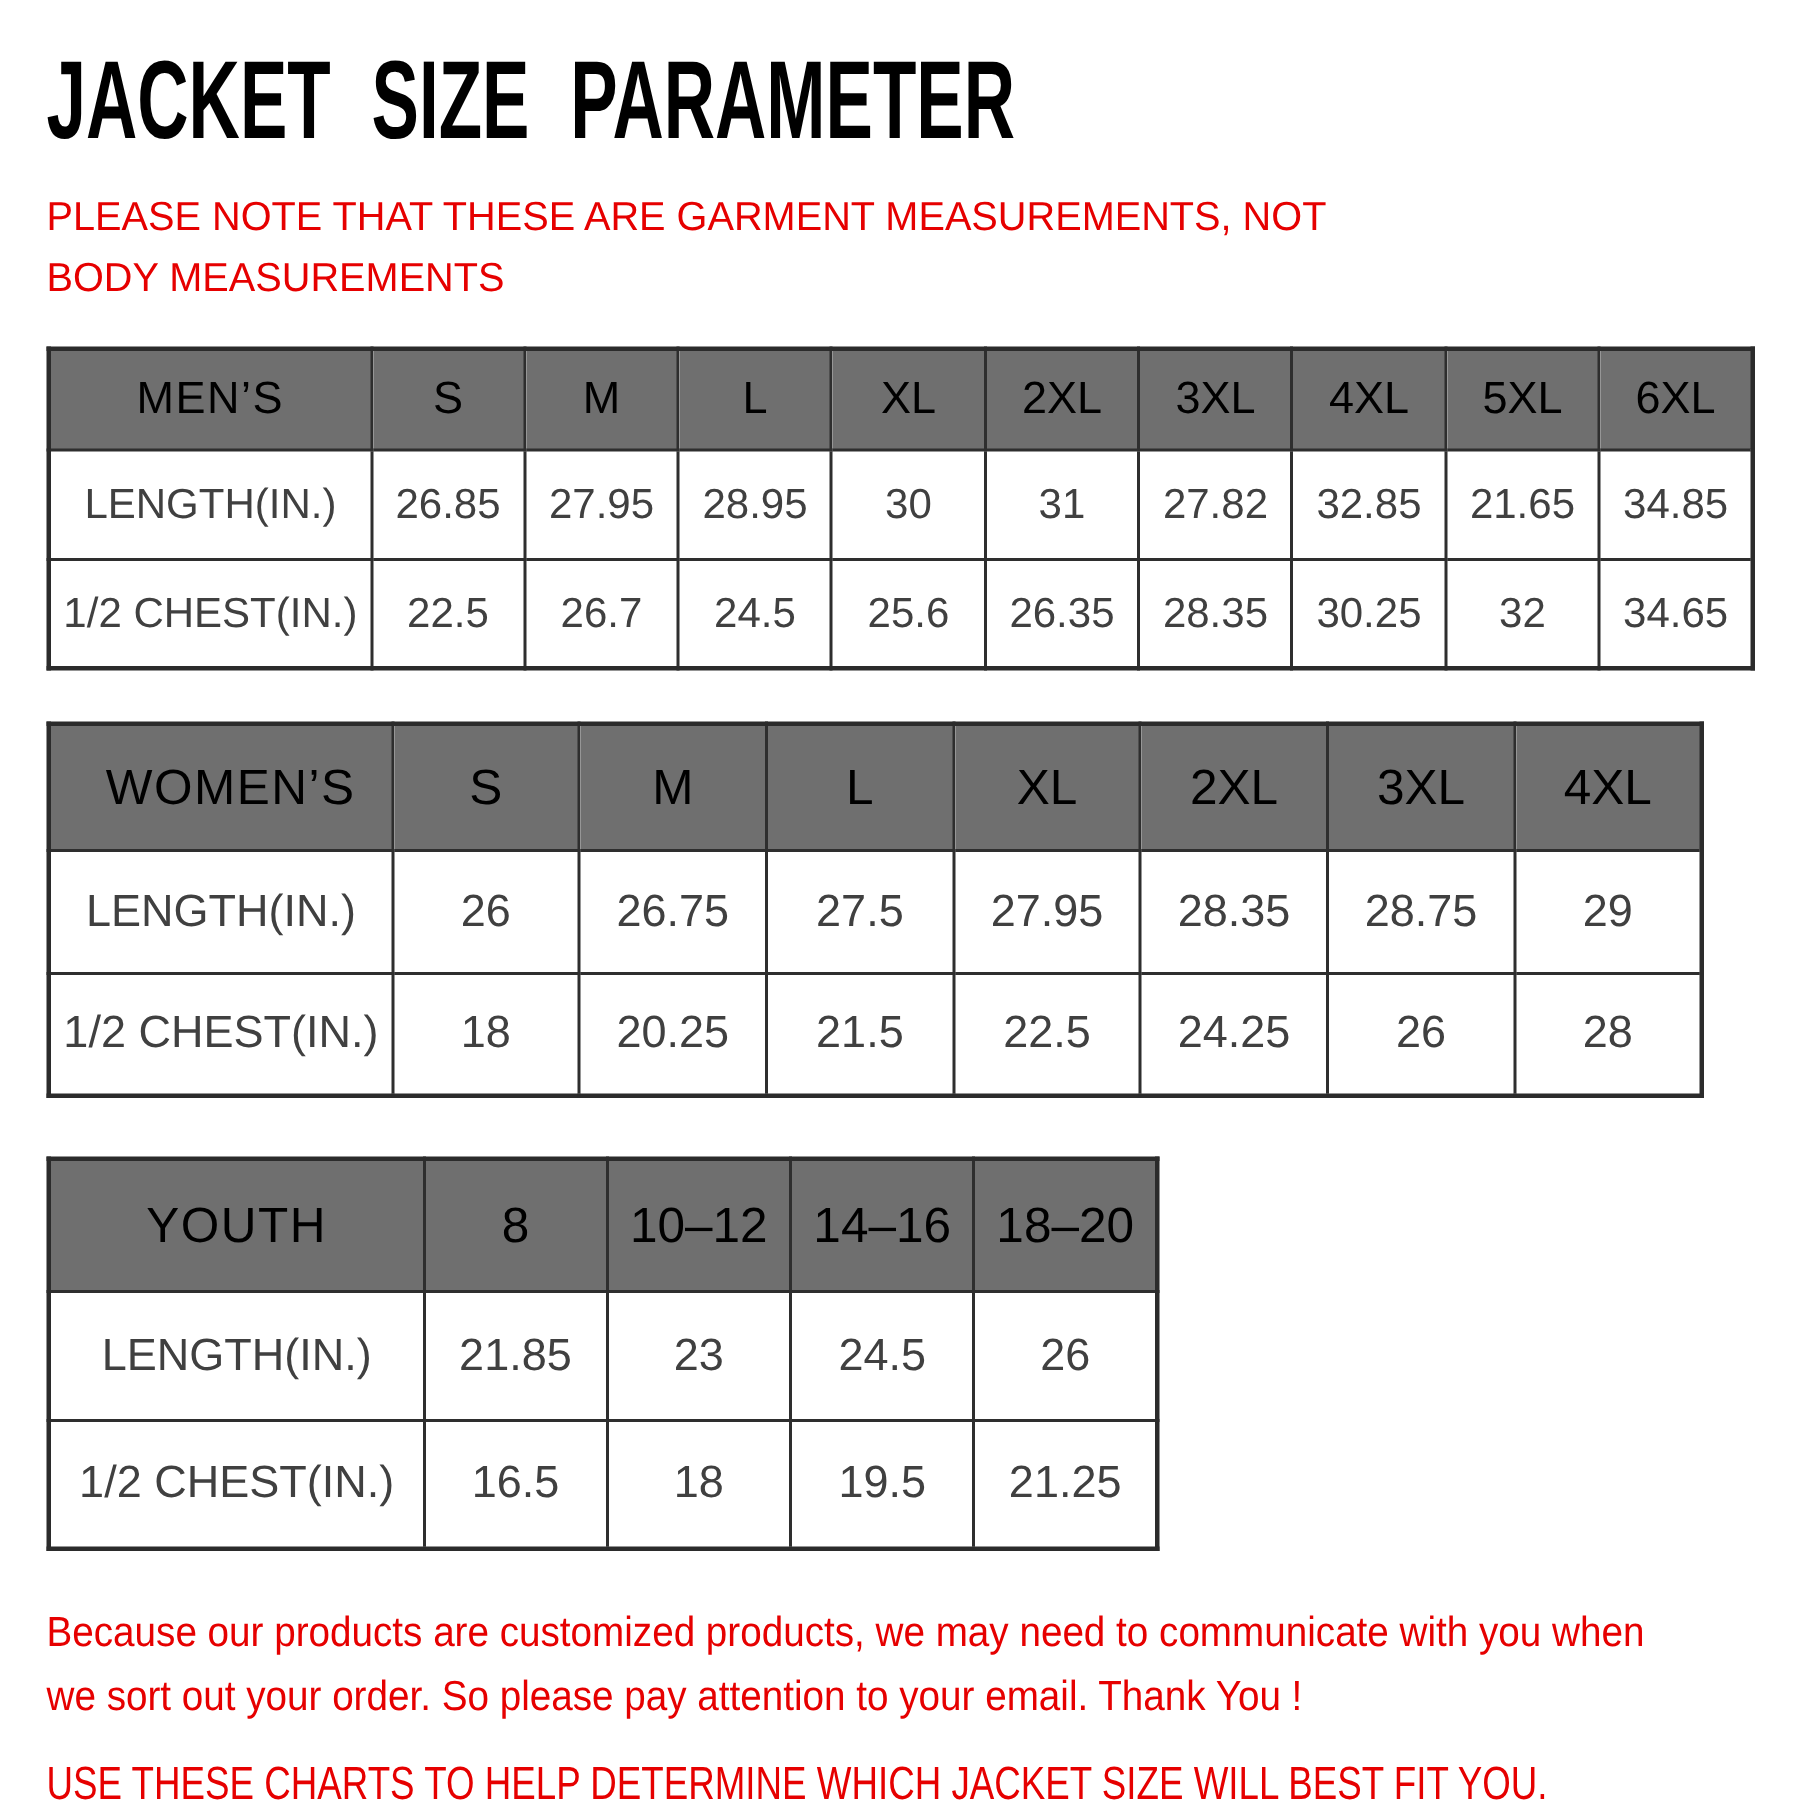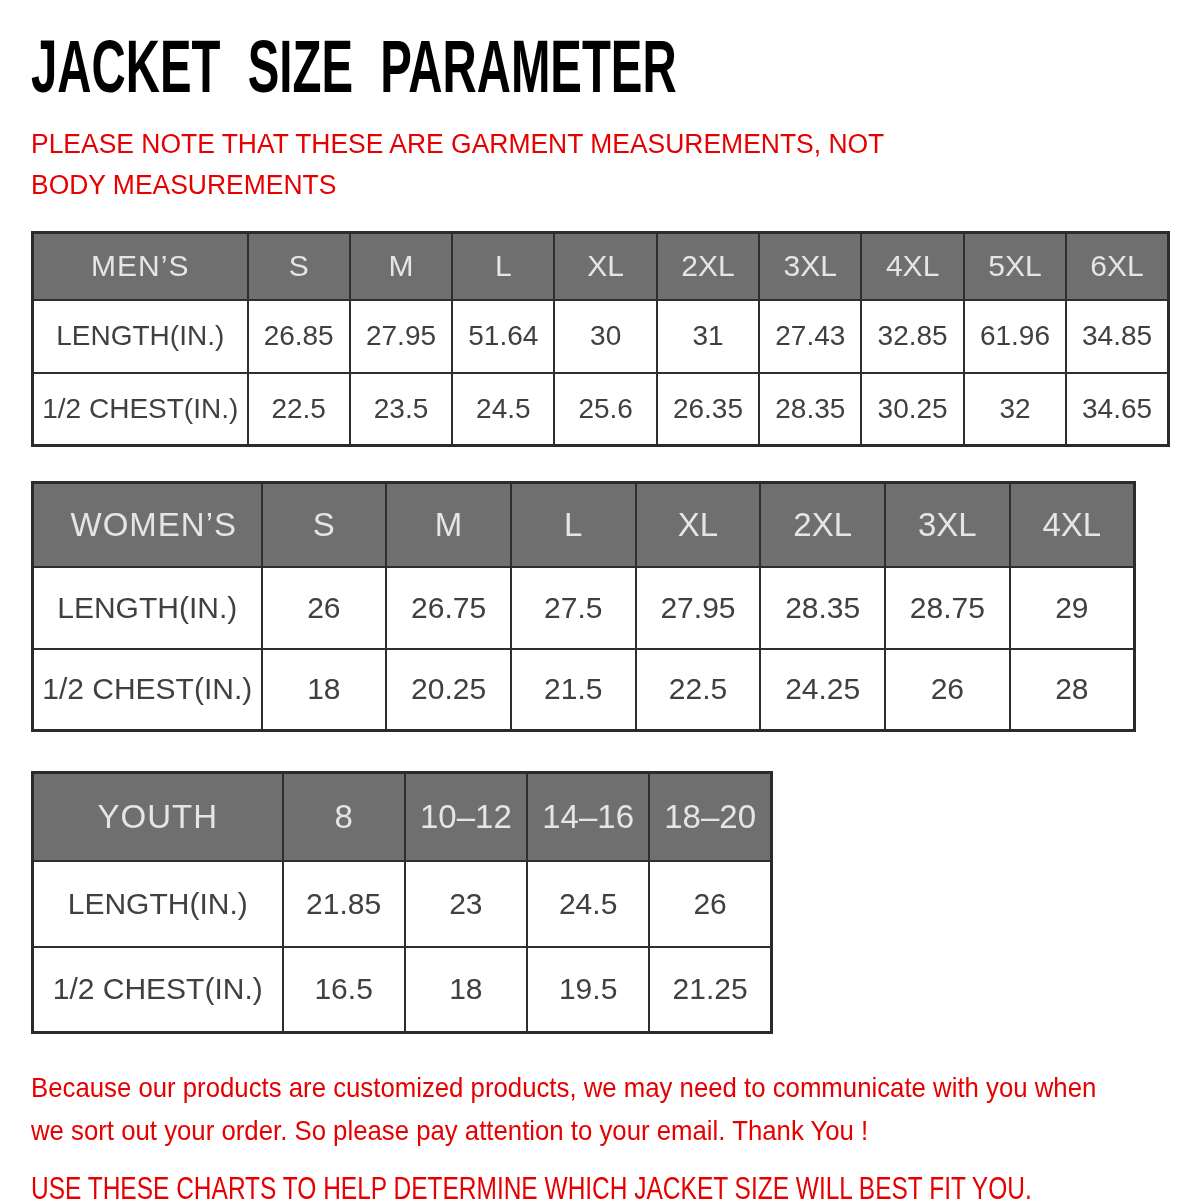--- a/index.html
+++ b/index.html
@@ -14,21 +14,21 @@
     line-height:1.0; margin-top:4px;
   }
   .note {
     margin-top:20px; max-width:925px;
     color:var(--red); font-size:27px; line-height:1.5;
     transform:scaleX(0.98); transform-origin:left top;
   }
 
   table { border-collapse:collapse; table-layout:fixed; border:3px solid #2b2b2b; }
   th, td { border:2px solid #2e2e2e; text-align:center; vertical-align:middle; overflow:hidden; }
-  th { background:var(--hdr); color:#e5e5e5; font-weight:normal; }
+  th { background:var(--hdr); color:#000000; font-weight:normal; }
   td { color:#404040; }
   td.row-label { font-weight:normal; }
 
   #mens-table   { width:1139px; margin-top:26px; }
   #mens-table   th { height:67px; font-size:30px; }
   #mens-table   td { height:73px; font-size:28px; }
   #mens-table   .corner-cell { width:215px; font-size:30px; letter-spacing:1px; }
 
   #womens-table { width:1105px; margin-top:34px; }
   #womens-table th { height:84px; font-size:33px; }
@@ -73,32 +73,32 @@
           <th class="size-cell">4XL</th>
           <th class="size-cell">5XL</th>
           <th class="size-cell">6XL</th>
         </tr>
       </thead>
     <tbody>
         <tr>
           <td class="row-label">LENGTH(IN.)</td>
           <td class="value">26.85</td>
           <td class="value">27.95</td>
-          <td class="value">51.64</td>
+          <td class="value">28.95</td>
           <td class="value">30</td>
           <td class="value">31</td>
-          <td class="value">27.43</td>
+          <td class="value">27.82</td>
           <td class="value">32.85</td>
-          <td class="value">61.96</td>
+          <td class="value">21.65</td>
           <td class="value">34.85</td>
         </tr>
         <tr>
           <td class="row-label">1/2 CHEST(IN.)</td>
           <td class="value">22.5</td>
-          <td class="value">23.5</td>
+          <td class="value">26.7</td>
           <td class="value">24.5</td>
           <td class="value">25.6</td>
           <td class="value">26.35</td>
           <td class="value">28.35</td>
           <td class="value">30.25</td>
           <td class="value">32</td>
           <td class="value">34.65</td>
         </tr>
       </tbody>
   </table>

